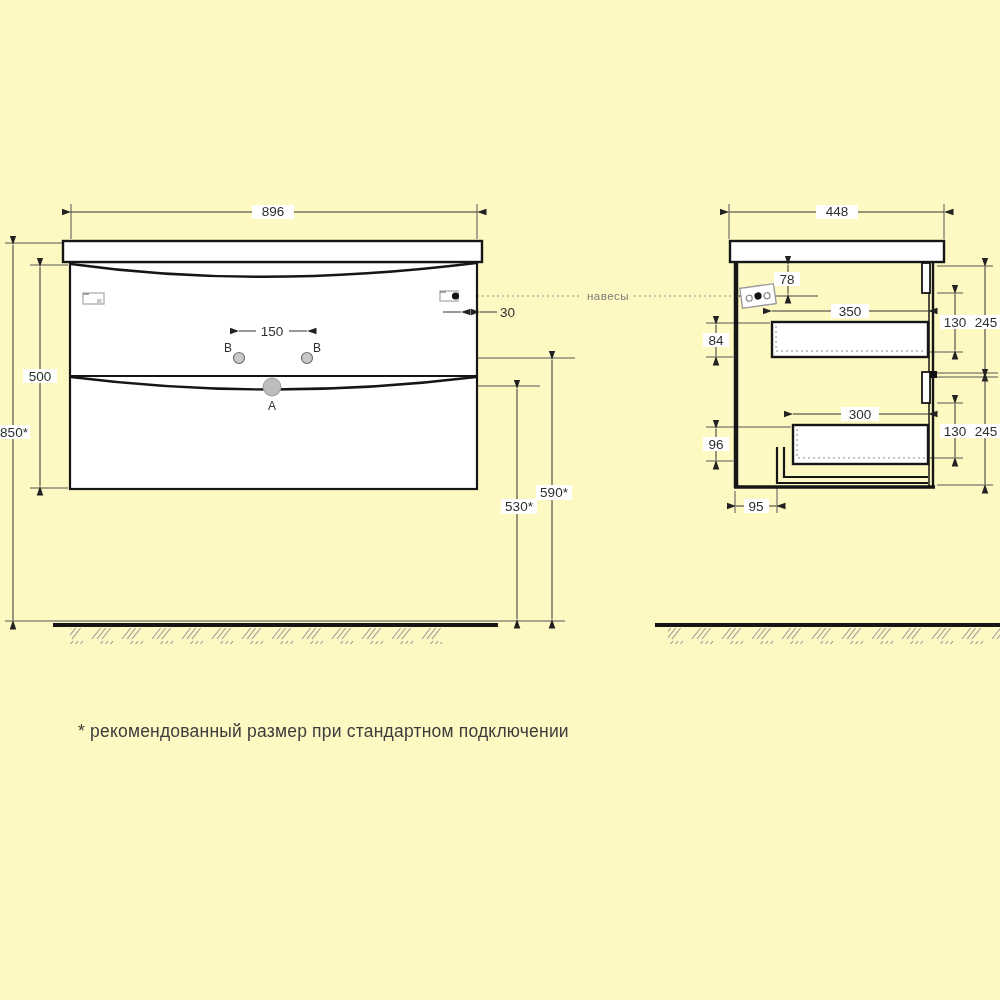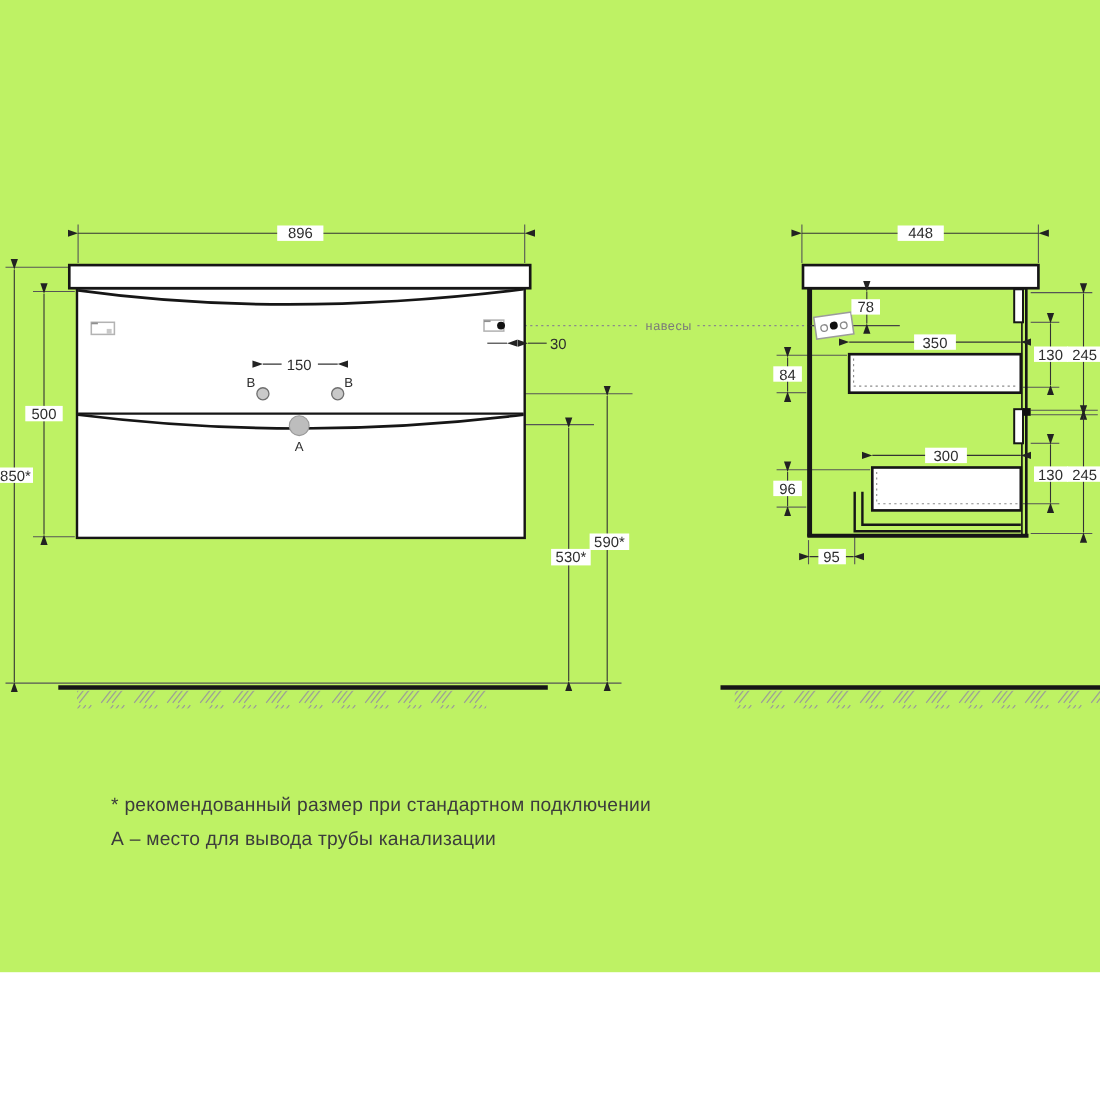--- a/index.html
+++ b/index.html
@@ -1,24 +1,24 @@
 <!DOCTYPE html>
 <html><head>
 <meta charset="utf-8">
 <style>
   html,body{margin:0;padding:0;background:#fff;}
-  #canvas{position:relative;width:1000px;height:884px;background:#bef264;overflow:hidden;
+  #canvas{position:relative;width:1000px;height:1000px;background:#fef9c3;overflow:hidden;
           font-family:"Liberation Sans", sans-serif;}
   svg{position:absolute;left:0;top:0;}
   svg text{font-family:"Liberation Sans", sans-serif;fill:#2e2e2e;font-size:13.5px;}
   svg text.small{font-size:12px;}
   svg text.gray{fill:#7a7a7a;font-size:11.5px;letter-spacing:.5px;}
   .legend{position:absolute;left:78px;top:716px;color:#3c3c3c;font-size:17.5px;line-height:30.5px;
           letter-spacing:.2px;}
-  .legend div{white-space:nowrap;margin-left:23px;}
+  .legend div{white-space:nowrap;}
 </style>
 </head>
 <body>
 
 <div id="canvas">
 
 <svg width="1000" height="1000" viewBox="0 0 1000 1000">
   <defs>
     <marker id="arr" viewBox="0 0 10 8" refX="0.5" refY="4" markerWidth="10" markerHeight="8" markerUnits="userSpaceOnUse" orient="auto-start-reverse">
       <path d="M0.5,4 L10,0.7 L10,7.3 Z" fill="#222"></path>
@@ -193,16 +193,15 @@
     <text x="955" y="436" text-anchor="middle">130</text>
     <rect x="970" y="424" width="31" height="14" fill="#fff"></rect>
     <text x="986" y="436" text-anchor="middle">245</text>
     <rect x="744" y="499" width="25" height="14" fill="#fff"></rect>
     <text x="756" y="511" text-anchor="middle">95</text>
   </g>
 </svg>
 
 <div class="legend">
   <div>* рекомендованный размер при стандартном подключении</div>
-  <div>А – место для вывода трубы канализации</div>
 </div>
 
 </div>
 
 </body></html>

